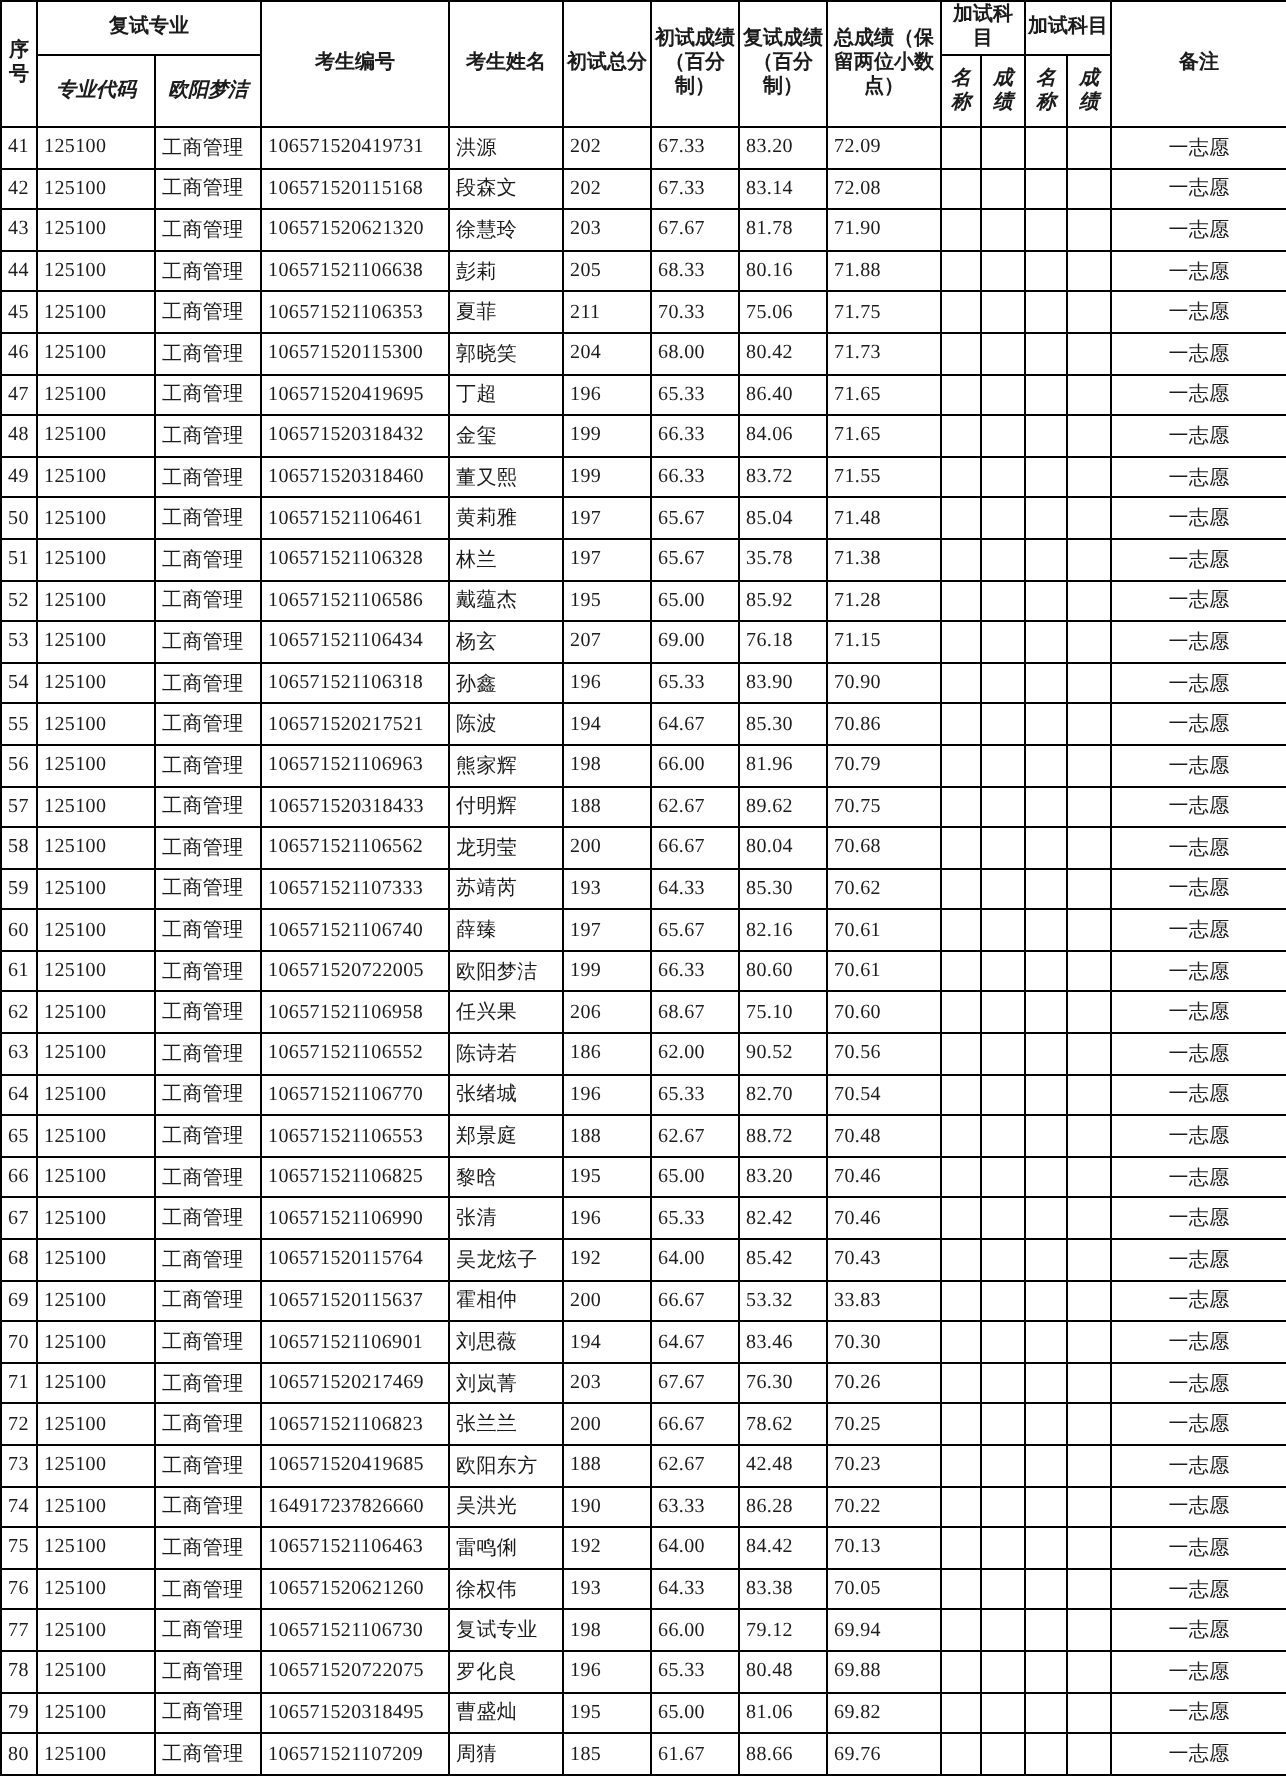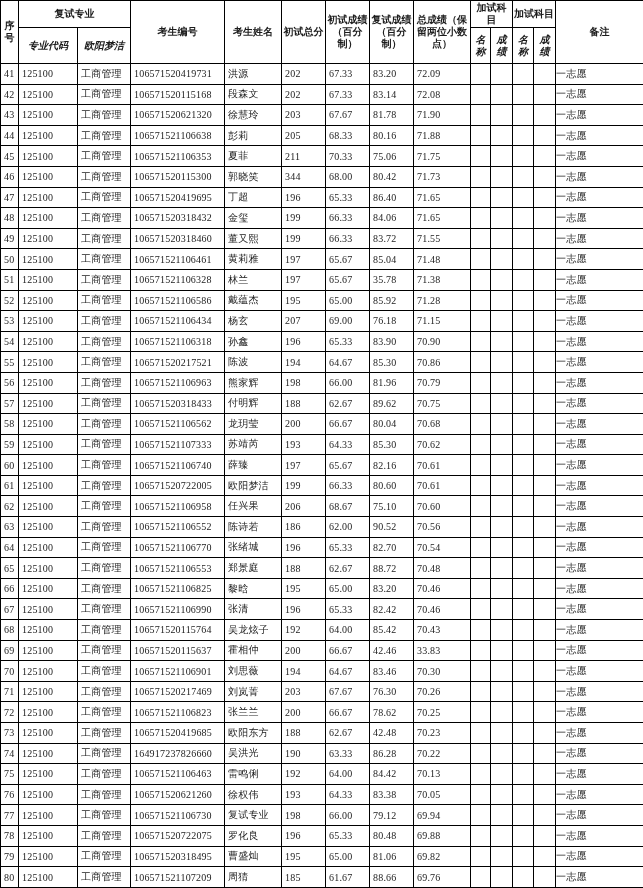--- a/index.html
+++ b/index.html
@@ -30,21 +30,21 @@
   thead tr.h1 { height:20px; }
   thead tr.h2 { height:36px;font-style:italic; }
   tbody tr { height:20px; }
   tbody td {
     font-size:10px;
     padding:0 1px 0 3px;
     text-align:left;
     white-space:nowrap;
     letter-spacing:0.2px;
   }
-  tbody td.center { padding:0; }
+  tbody td.center { text-align:center; padding:0; }
 </style>
 </head>
 <body>
 
 <table class="score-table">
   <colgroup>
     <col style="width:18px">
       <col style="width:59px">
       <col style="width:53px">
     <col style="width:94px">
@@ -162,21 +162,21 @@
         <td></td>
         <td></td>
         <td class="center">一志愿</td>
       </tr>
       <tr>
         <td>46</td>
         <td>125100</td>
         <td>工商管理</td>
         <td>106571520115300</td>
         <td>郭晓笑</td>
-        <td>344</td>
+        <td>204</td>
         <td>68.00</td>
         <td>80.42</td>
         <td>71.73</td>
         <td></td>
         <td></td>
         <td></td>
         <td></td>
         <td class="center">一志愿</td>
       </tr>
       <tr>
@@ -532,21 +532,21 @@
         <td class="center">一志愿</td>
       </tr>
       <tr>
         <td>69</td>
         <td>125100</td>
         <td>工商管理</td>
         <td>106571520115637</td>
         <td>霍相仲</td>
         <td>200</td>
         <td>66.67</td>
-        <td>42.46</td>
+        <td>53.32</td>
         <td>33.83</td>
         <td></td>
         <td></td>
         <td></td>
         <td></td>
         <td class="center">一志愿</td>
       </tr>
       <tr>
         <td>70</td>
         <td>125100</td>

